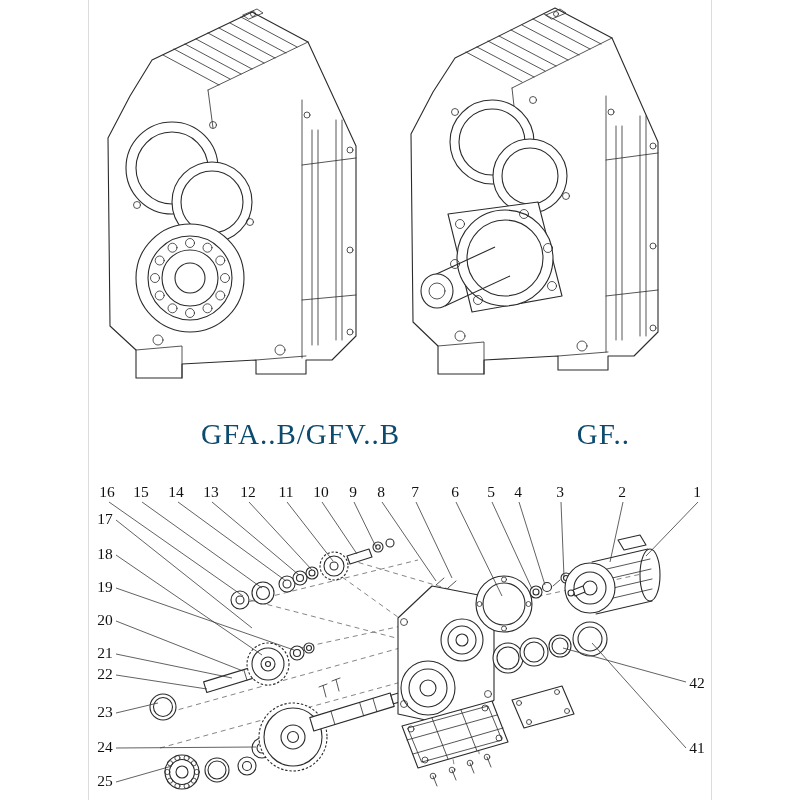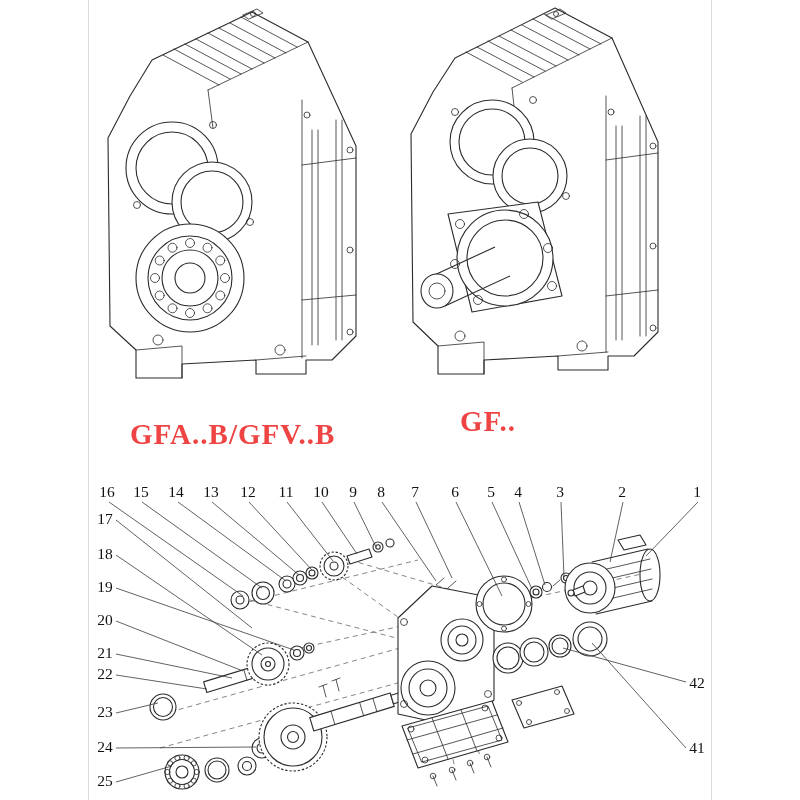--- a/index.html
+++ b/index.html
@@ -1,19 +1,19 @@
 <!DOCTYPE html>
 <html><head>
 <meta charset="utf-8">
 <style>
   html,body{margin:0;padding:0;background:#ffffff;}
   .page{position:relative;width:800px;height:800px;background:#ffffff;
         font-family:"Liberation Serif",serif;overflow:hidden;}
-  .model-label{position:absolute;font-weight:bold;font-size:29px;letter-spacing:1px;
-        color:#ef4444;text-align:left;font-family:"Liberation Serif",serif;}
+  .model-label{position:absolute;font-weight:normal;font-size:29px;letter-spacing:1px;
+        color:#0c4a6e;text-align:right;font-family:"Liberation Serif",serif;}
   svg{position:absolute;left:0;top:0;}
   .ln{fill:none;stroke:#2b2b2b;stroke-width:1.1;stroke-linejoin:round;stroke-linecap:round;}
   .lnf{fill:#ffffff;stroke:#2b2b2b;stroke-width:1.1;stroke-linejoin:round;}
   .thin{stroke-width:0.8;}
   .dash{fill:none;stroke:#666;stroke-width:0.8;stroke-dasharray:5 4;}
   .leader{stroke:#3a3a3a;stroke-width:0.8;}
   .teeth{stroke-dasharray:2.4 1.8;}
   .edge{stroke:#dcdcdc;stroke-width:1;}
   .callout{font-family:"Liberation Serif",serif;font-size:15.5px;fill:#111;}
 </style>
@@ -400,15 +400,15 @@
         <text class="callout" text-anchor="middle" x="105" y="717">23</text>
         <text class="callout" text-anchor="middle" x="105" y="752">24</text>
         <text class="callout" text-anchor="middle" x="105" y="786">25</text>
         <text class="callout" text-anchor="middle" x="697" y="688">42</text>
         <text class="callout" text-anchor="middle" x="697" y="753">41</text>
       </g>
     </g>
   </svg>
 
   <div class="model-label" style="left:130px;top:418px;width:270px;">GFA..B/GFV..B</div>
-  <div class="model-label" style="left:460px;top:405px;width:170px;">GF..</div>
+  <div class="model-label" style="left:460px;top:418px;width:170px;">GF..</div>
 
 </div>
 
 </body></html>

